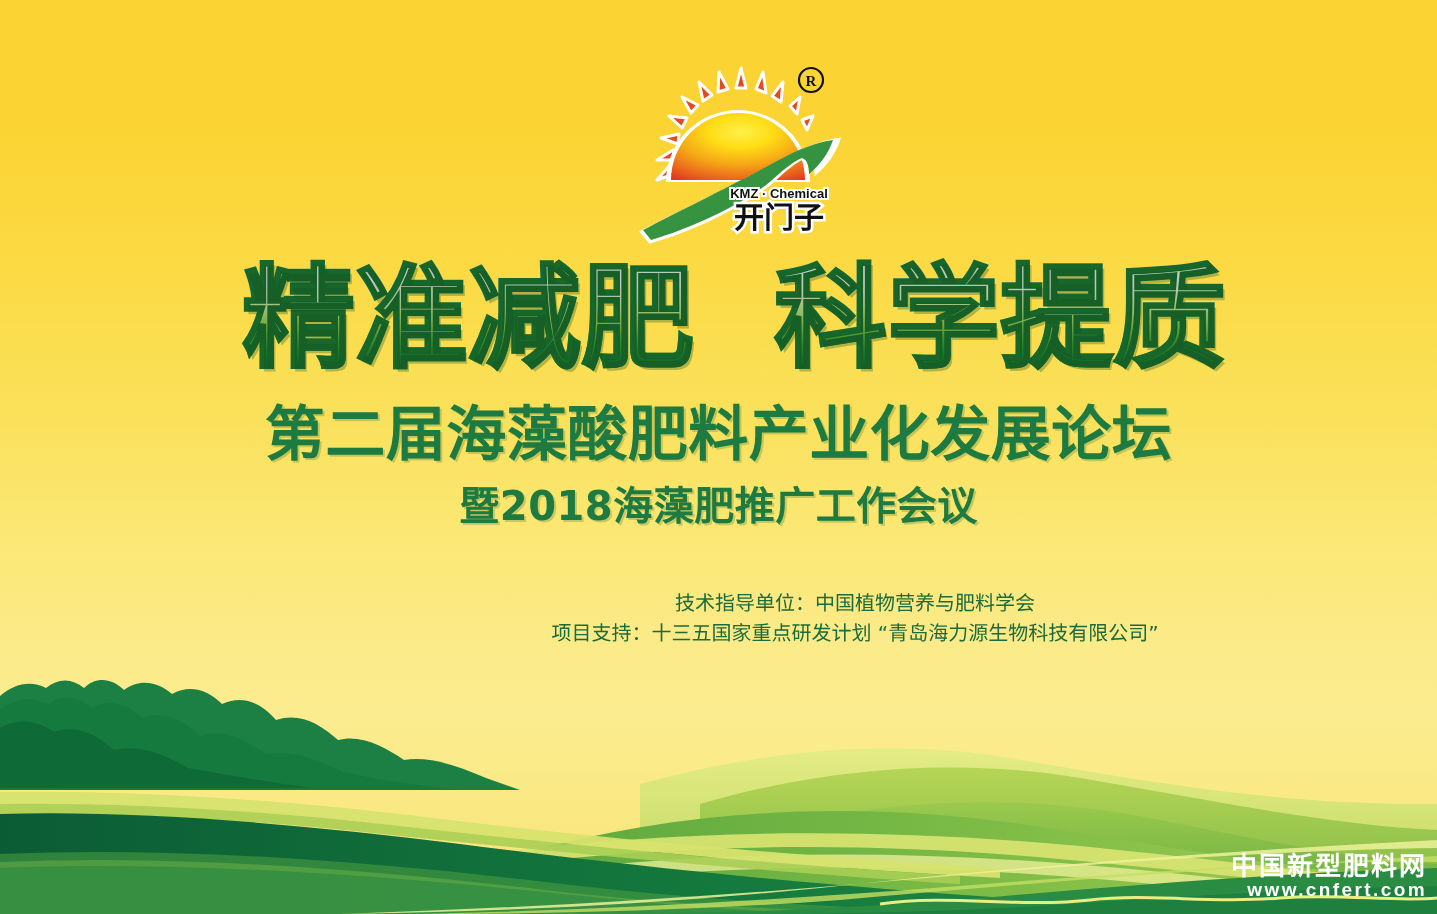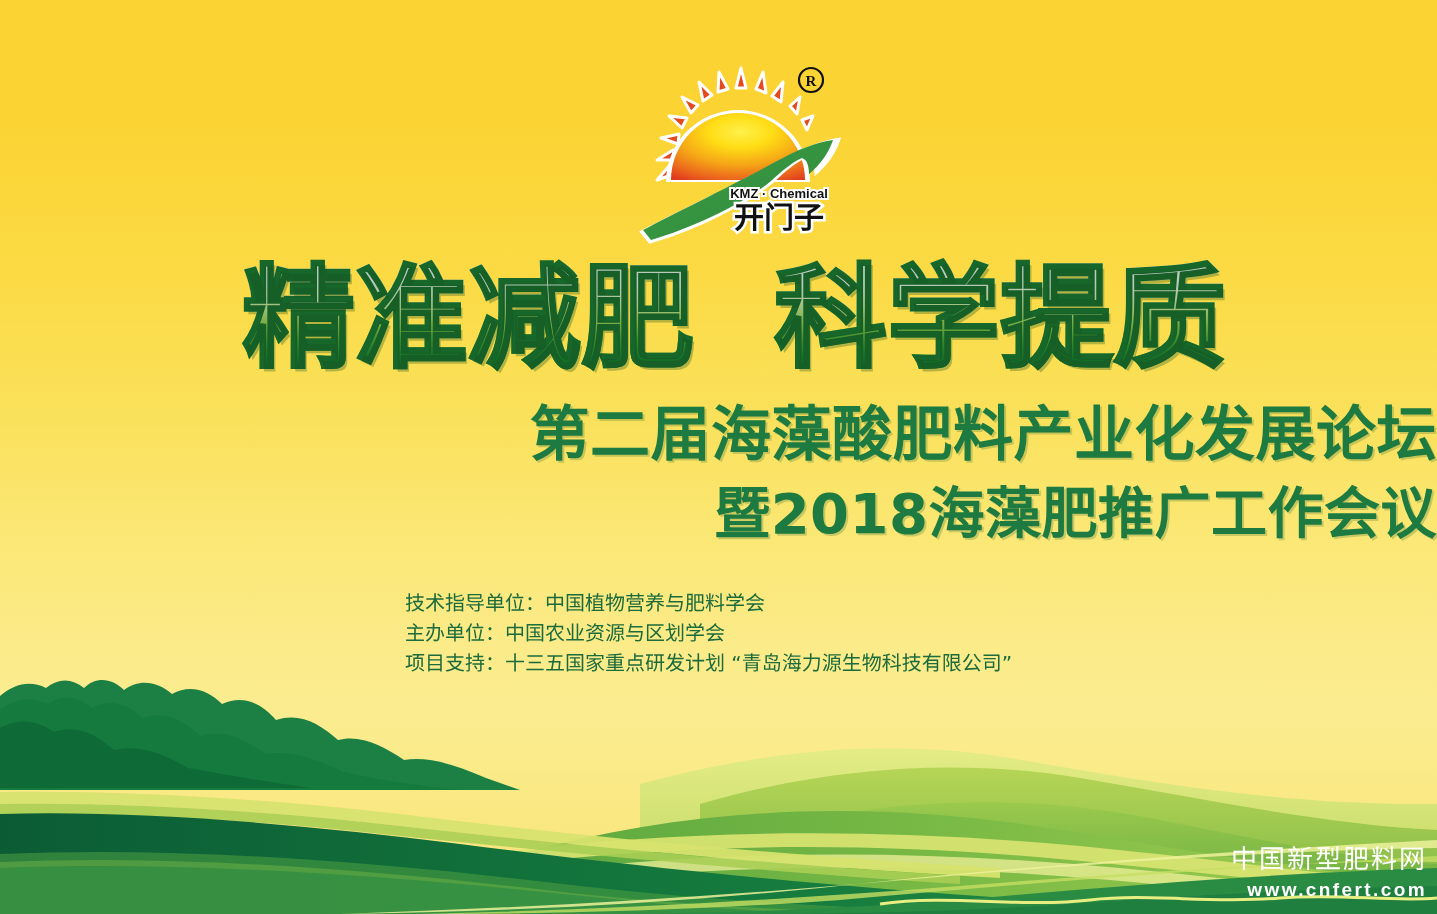--- a/index.html
+++ b/index.html
@@ -74,72 +74,73 @@
     -webkit-text-stroke: 3px #17662a;
     paint-order: stroke fill;
     text-shadow: 3px 4px 0 rgba(20,80,30,0.30);
   }
 
   
   .subline {
     position: absolute;
     left: 0;
     width: 1437px;
-    text-align: right;
+    text-align: center;
     color: #1d7a40;
     font-weight: bold;
     font-family: "DejaVu Sans", "Liberation Sans", sans-serif;
     letter-spacing: 0.5px;
     white-space: pre;
     text-shadow: 2px 2px 0 rgba(20,90,45,0.22);
   }
   .subline-1 { top: 404px; font-size: 60px; line-height: 1.0; }
-  .subline-2 { top: 486px; font-size: 56px; line-height: 1.0; }
+  .subline-2 { top: 486px; font-size: 40px; line-height: 1.0; }
 
   
   .details {
     position: absolute;
     left: 405px;
     top: 588px;
     width: 900px;
   }
   .detail-line {
     color: #1c6b3c;
     font-size: 20px;
     line-height: 30px;
     font-family: "DejaVu Sans", "Liberation Sans", sans-serif;
     white-space: pre;
     font-weight: normal;
+    text-align: center;
   }
 
   
   .watermark {
     position: absolute;
     right: 10px;
     bottom: 14px;
     text-align: right;
     line-height: 1.05;
   }
   .wm-cn {
     color: #ffffff;
     font-size: 26px;
-    font-weight: normal;
+    font-weight: bold;
     letter-spacing: 2px;
     font-family: "DejaVu Sans", "Liberation Sans", sans-serif;
     white-space: pre;
     display: block;
   }
   .wm-url {
     color: #ffffff;
     font-size: 19px;
     letter-spacing: 2.4px;
     font-weight: bold;
     font-family: "Liberation Sans", sans-serif;
     display: block;
-    margin-top: 7px;
+    margin-top: 0;
   }
 </style>
 </head>
 <body>
 
 <div id="poster">
 
   <svg class="scenery" viewBox="0 0 1437 260" preserveAspectRatio="none">
     <defs>
       <linearGradient id="gDark" x1="0" y1="0" x2="1" y2="0">
@@ -278,21 +279,20 @@
     </svg>
   </div>
 
   <div class="headline">精准减肥  科学提质</div>
 
   <div class="subline subline-1">第二届海藻酸肥料产业化发展论坛</div>
   <div class="subline subline-2">暨2018海藻肥推广工作会议</div>
 
   <div class="details">
     <div class="detail-line">技术指导单位：中国植物营养与肥料学会</div>
-    <div class="detail-line">主办单位：中国农业资源与区划学会</div>
     <div class="detail-line">项目支持：十三五国家重点研发计划 “青岛海力源生物科技有限公司”</div>
   </div>
 
   <div class="watermark">
     <span class="wm-cn">中国新型肥料网</span>
     <span class="wm-url">www.cnfert.com</span>
   </div>
 
 </div>
 

